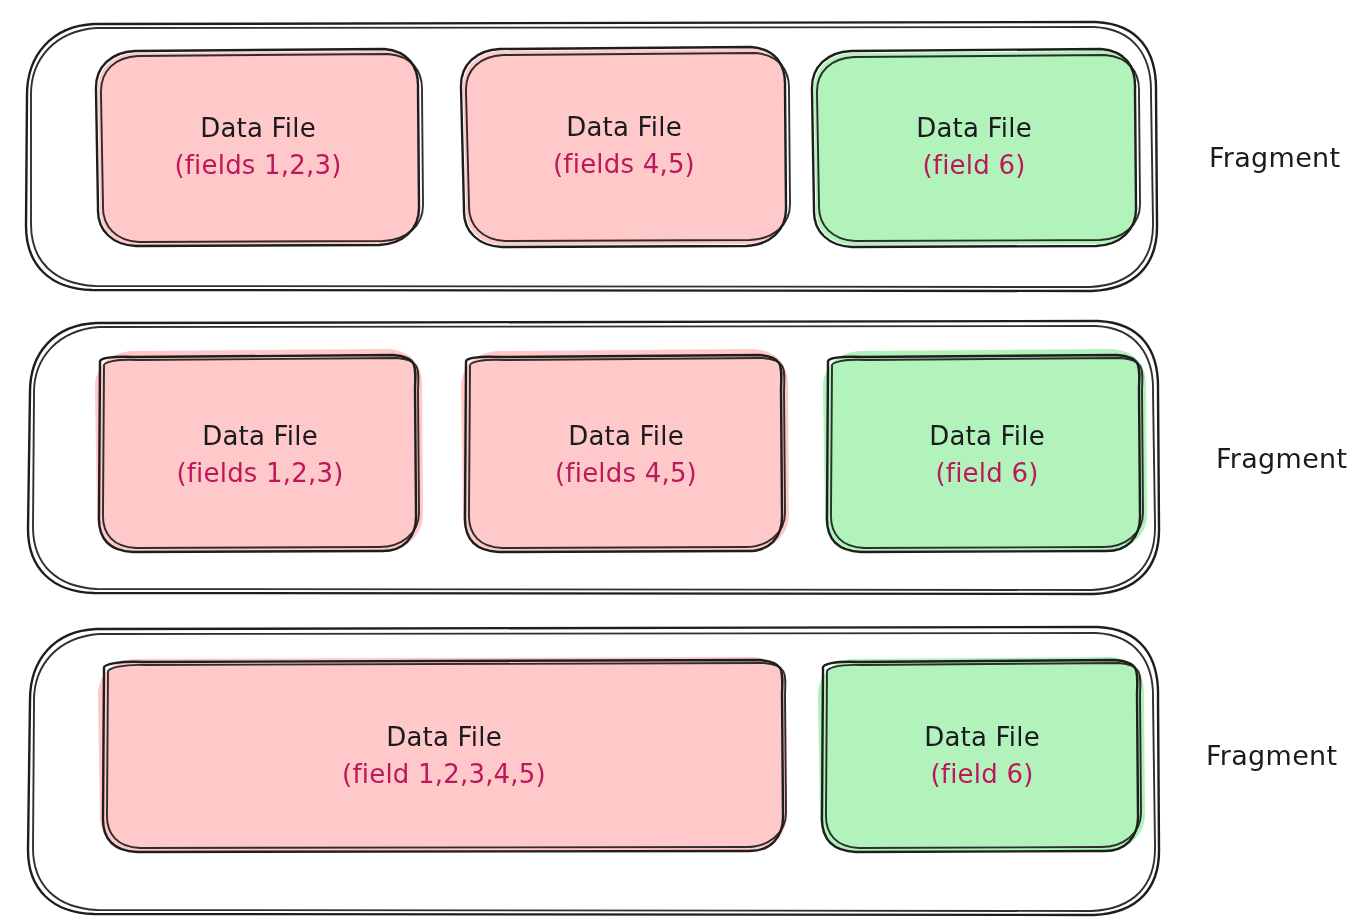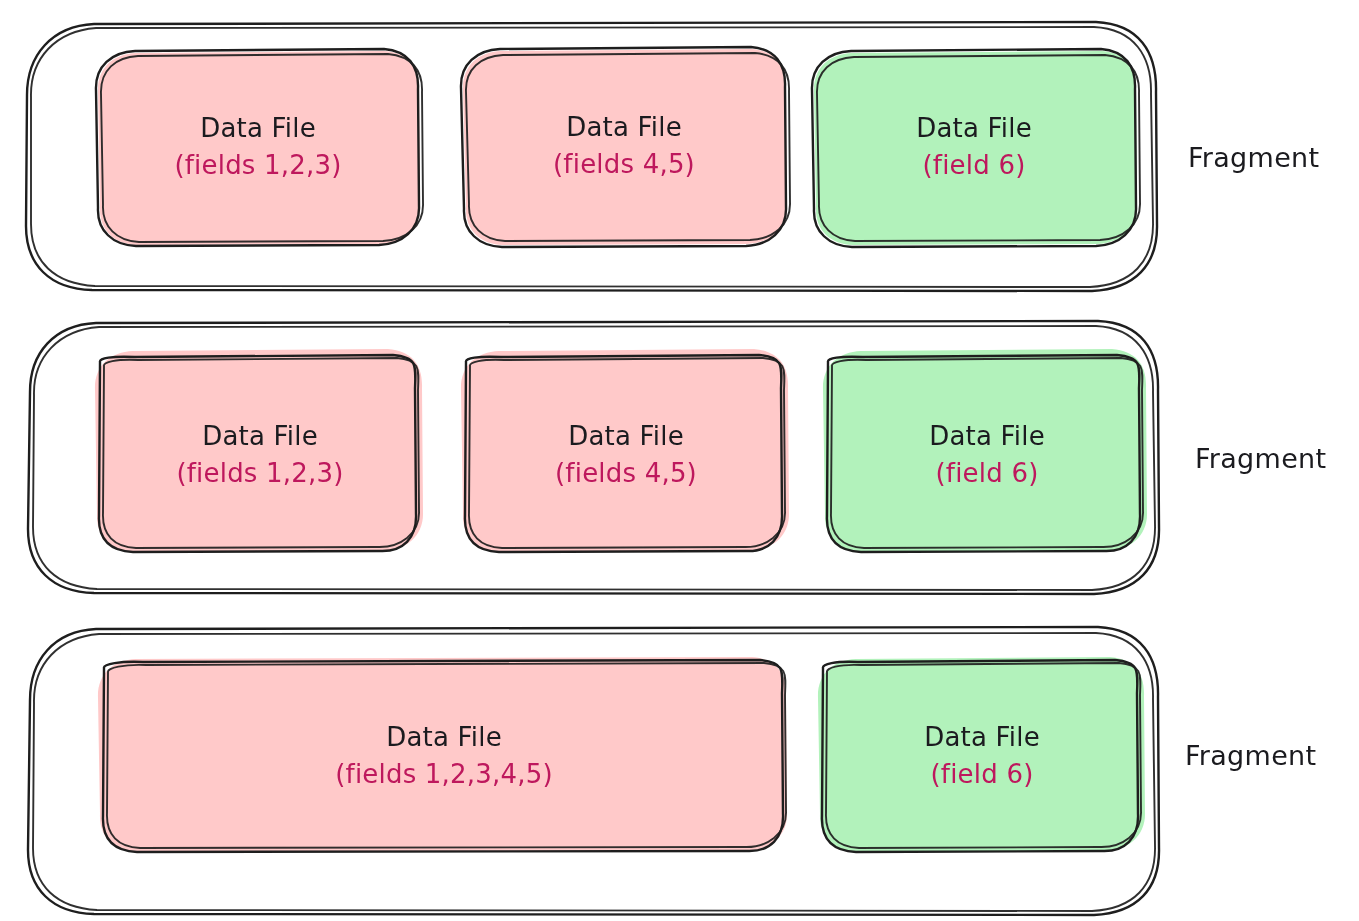--- a/index.html
+++ b/index.html
@@ -55,20 +55,21 @@
     letter-spacing: 0.2px;
     white-space: nowrap;
   }
   .fragment-label {
     position: absolute;
     font-family: "DejaVu Sans", sans-serif;
     font-size: 27px;
     color: #1b1b1f;
     letter-spacing: 0.3px;
     white-space: nowrap;
+    margin-left: 21px;
   }
 </style>
 </head>
 <body>
 
 <div id="canvas">
 
   <svg class="sketch-svg" viewBox="0 0 1359 921" xmlns="http://www.w3.org/2000/svg">
     <defs>
 
@@ -206,21 +207,21 @@
       <div class="box-sub">(field 6)</div>
     </div>
   </div>
 
   <div class="fragment-label" style="left:1195px; top:443px;">Fragment</div>
 
   <div class="fragment-row" style="left:28px; top:627px; width:1132px; height:288px;">
 
     <div class="data-file-box" style="left:72px; top:32px; width:688px; height:194px;">
       <div class="box-label">Data File</div>
-      <div class="box-sub">(fields 1,2,3,4,5)</div>
+      <div class="box-sub">(field 1,2,3,4,5)</div>
     </div>
 
     <div class="data-file-box" style="left:792px; top:32px; width:324px; height:194px;">
       <div class="box-label">Data File</div>
       <div class="box-sub">(field 6)</div>
     </div>
   </div>
 
   <div class="fragment-label" style="left:1185px; top:740px;">Fragment</div>
 

